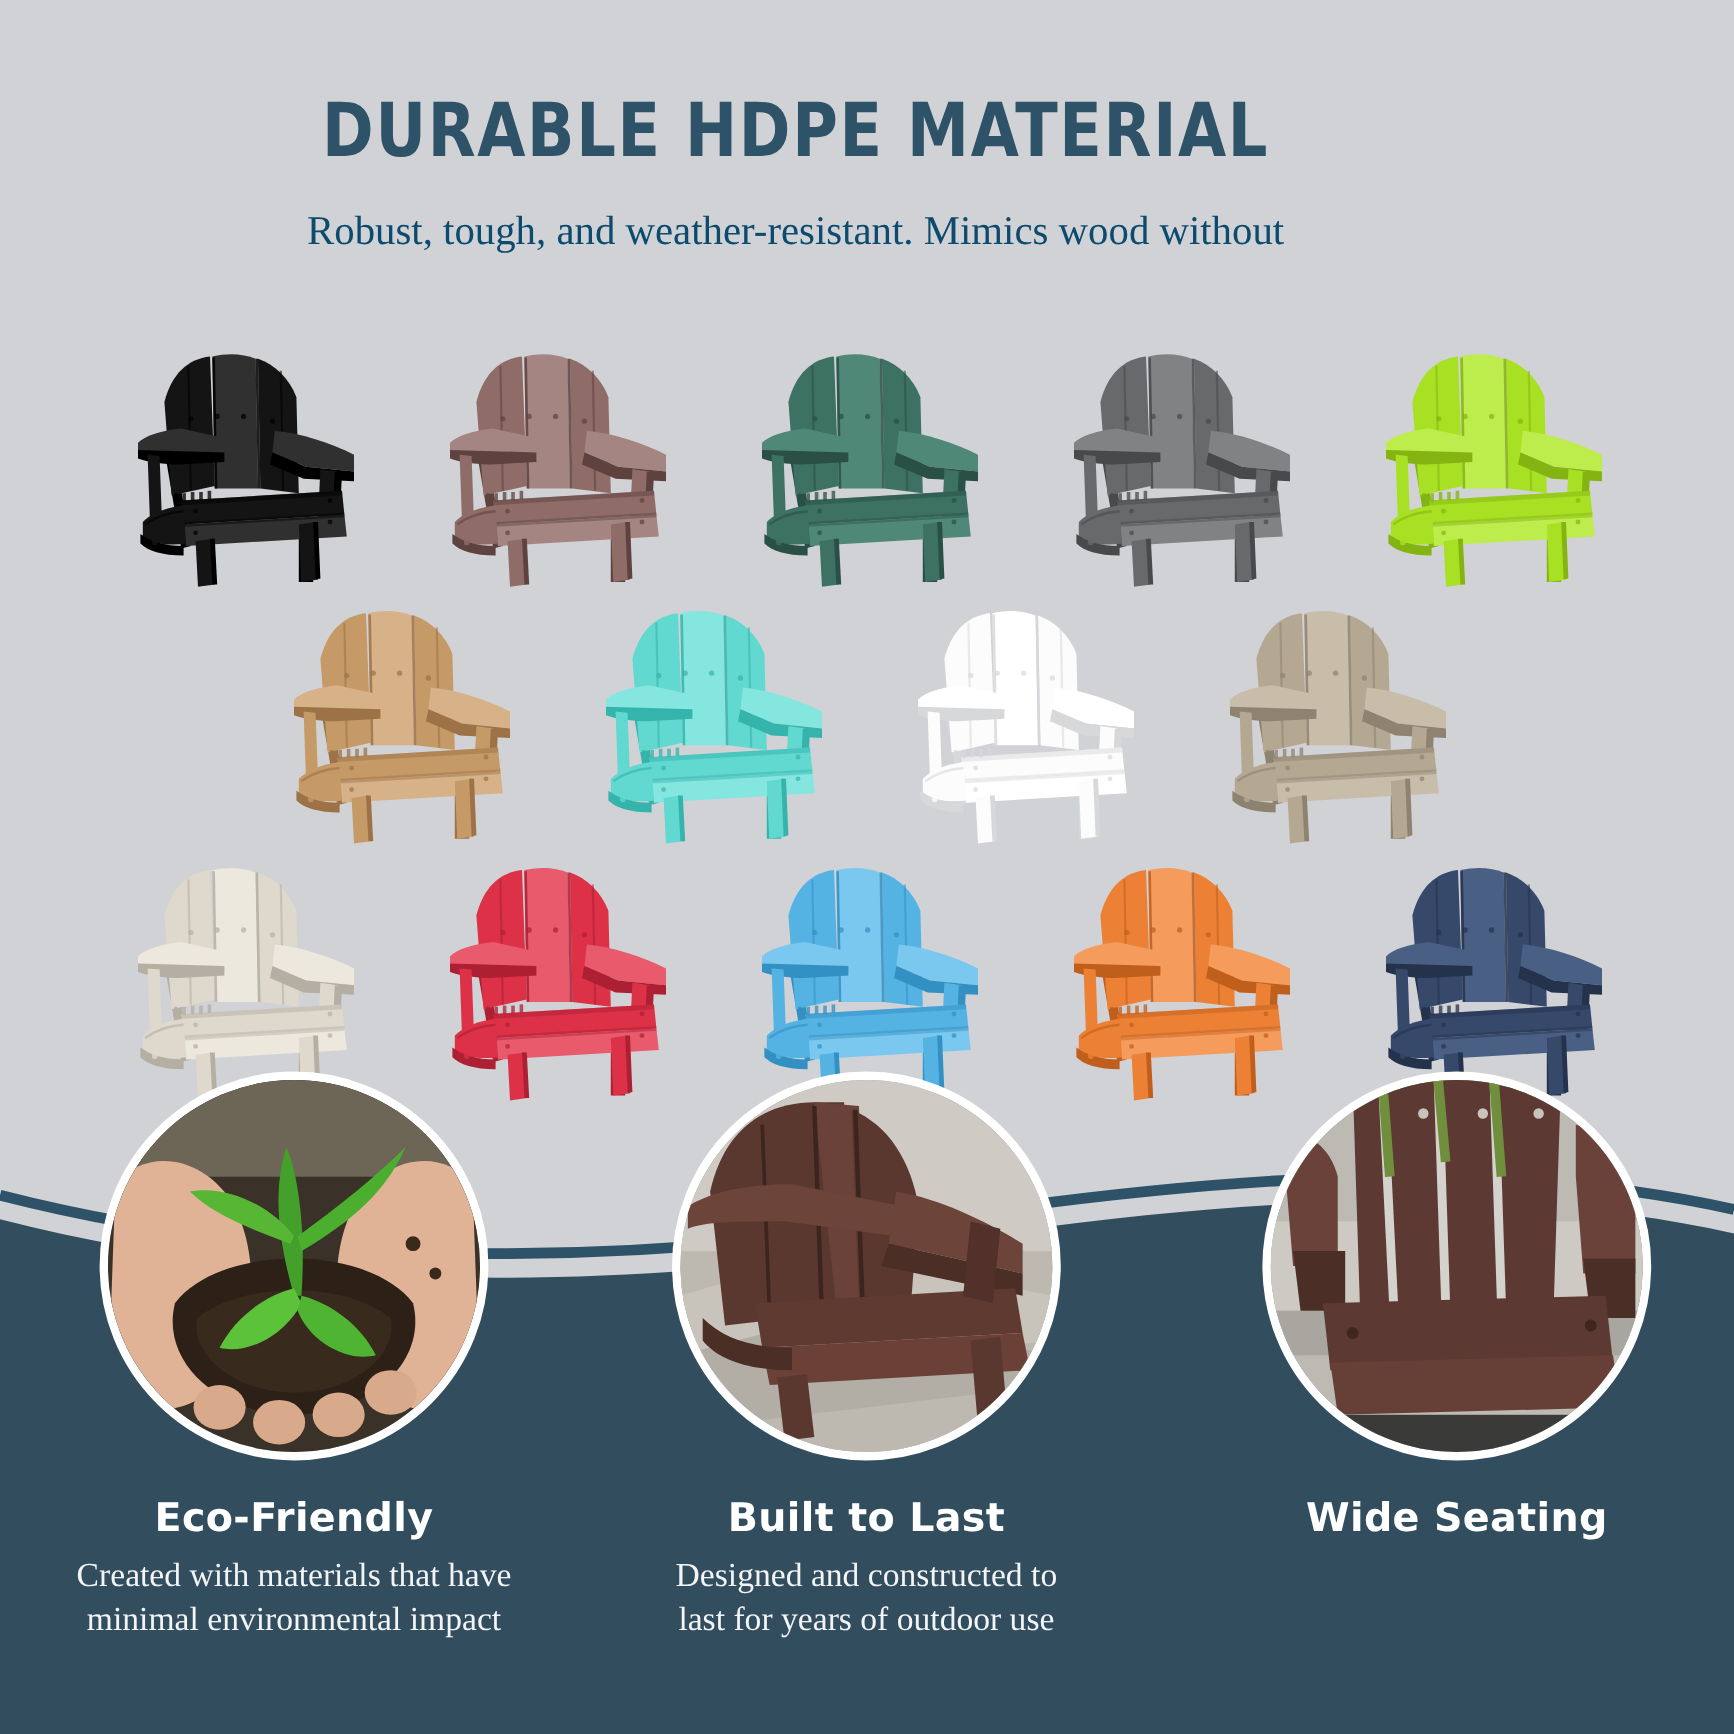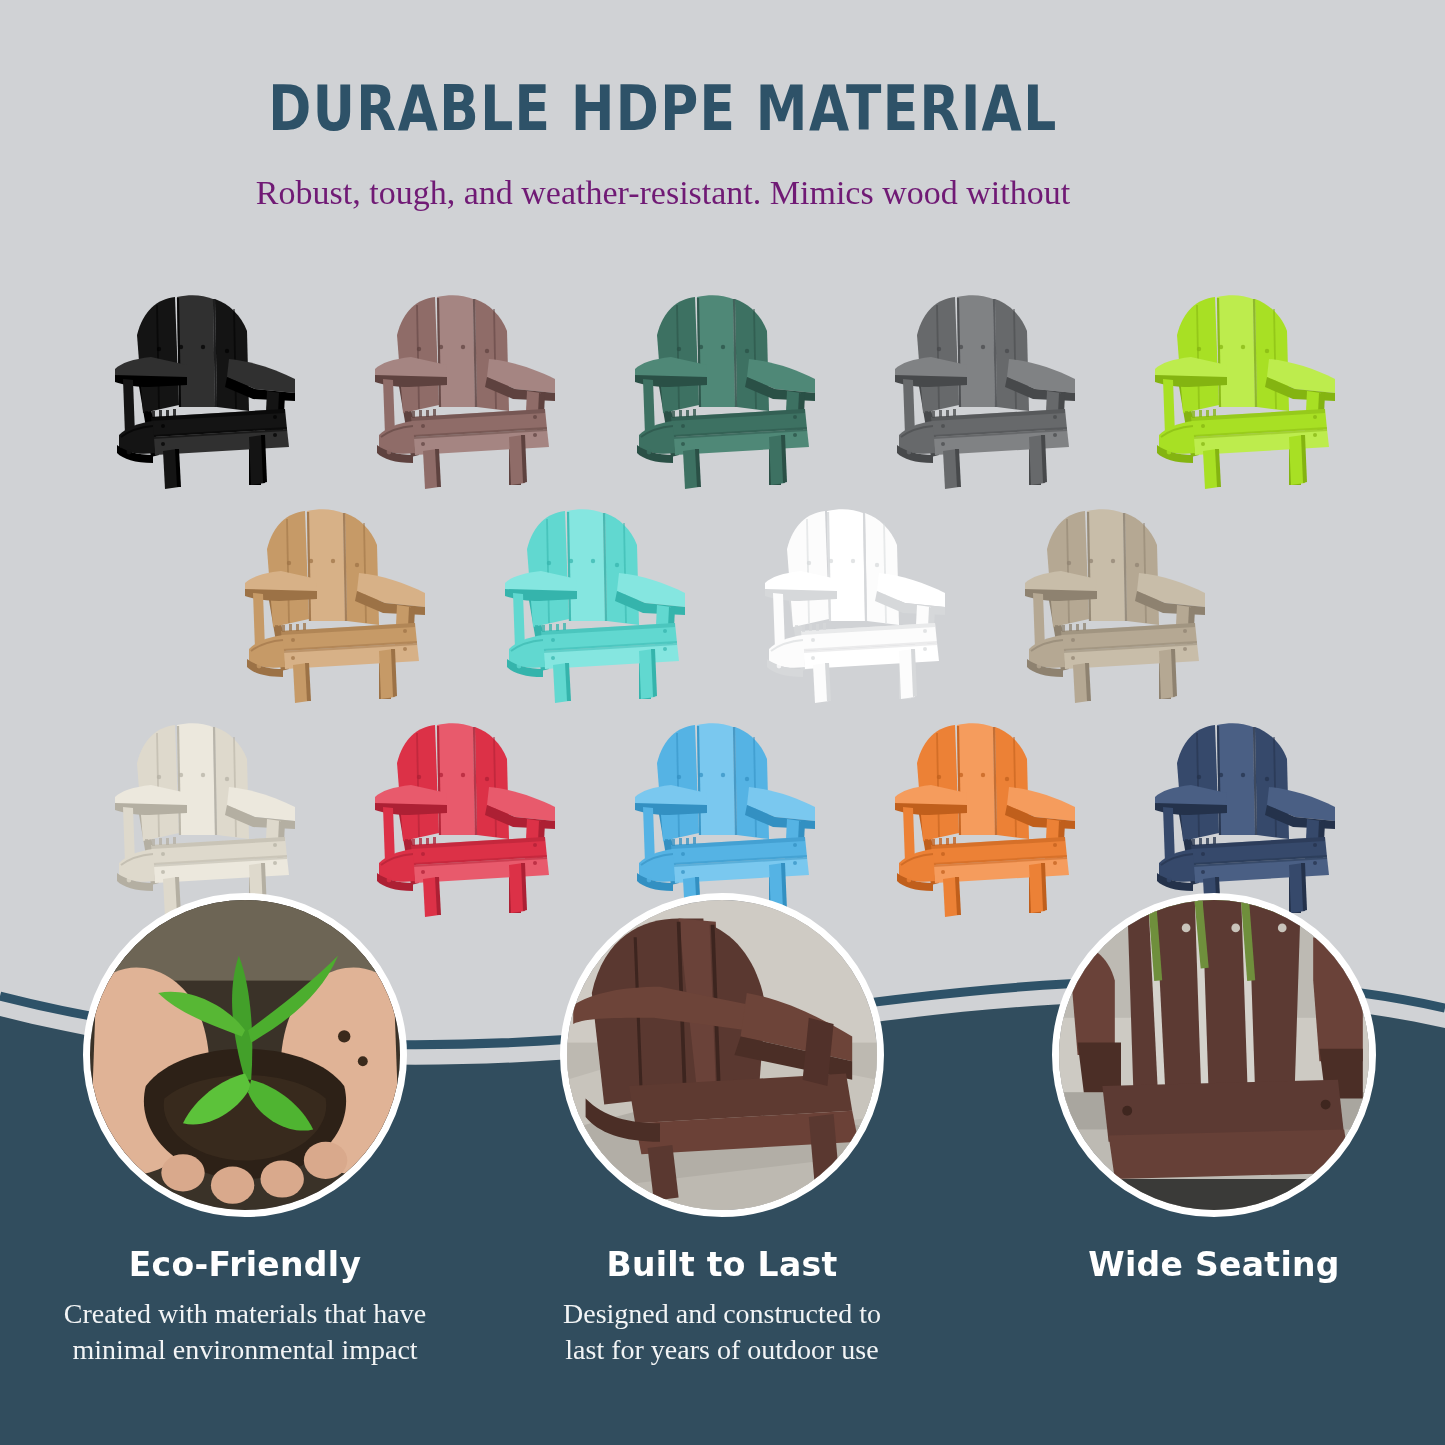--- a/index.html
+++ b/index.html
@@ -16,21 +16,21 @@
   .title{
     margin:0;padding-top:78px;
     font-family:"DejaVu Sans Condensed","Liberation Sans",sans-serif;
     font-weight:700;font-size:62px;letter-spacing:1.5px;
     color:#2e5268;line-height:1;
     transform:scaleX(.93);transform-origin:center;
   }
   .subtitle{
     margin:0 auto;padding-top:30px;max-width:1000px;
     font-family:"Liberation Serif","DejaVu Serif",serif;
-    font-size:34px;line-height:1.38;color:#701a75;
+    font-size:34px;line-height:1.38;color:#0c4a6e;
   }
 
   
   .chairs{position:absolute;top:268px;left:0;width:1445px;}
   .chair-row{display:flex;justify-content:center;}
   .chair-row.r1{gap:25px;}
   .chair-row.r2{gap:25px;margin-top:-8px;}
   .chair-row.r3{gap:25px;margin-top:-8px;}
   .chair-cell{width:235px;height:222px;display:flex;align-items:flex-end;justify-content:center;}
   .chair-cell svg{width:208px;height:205px;display:block;}

